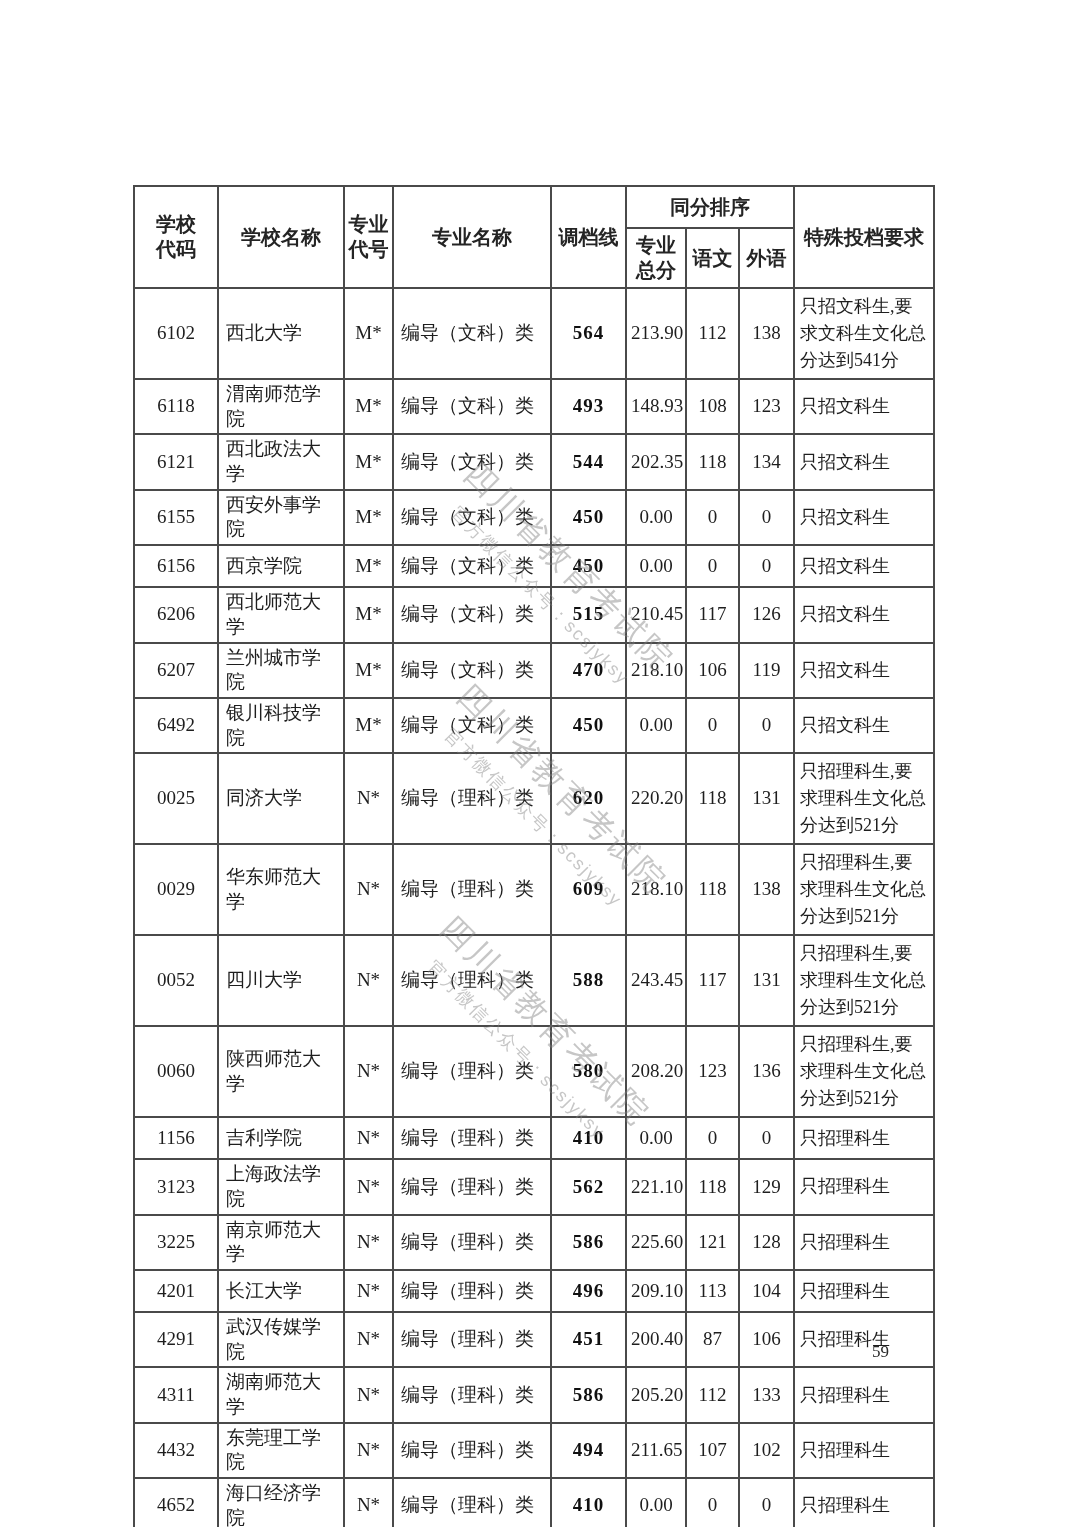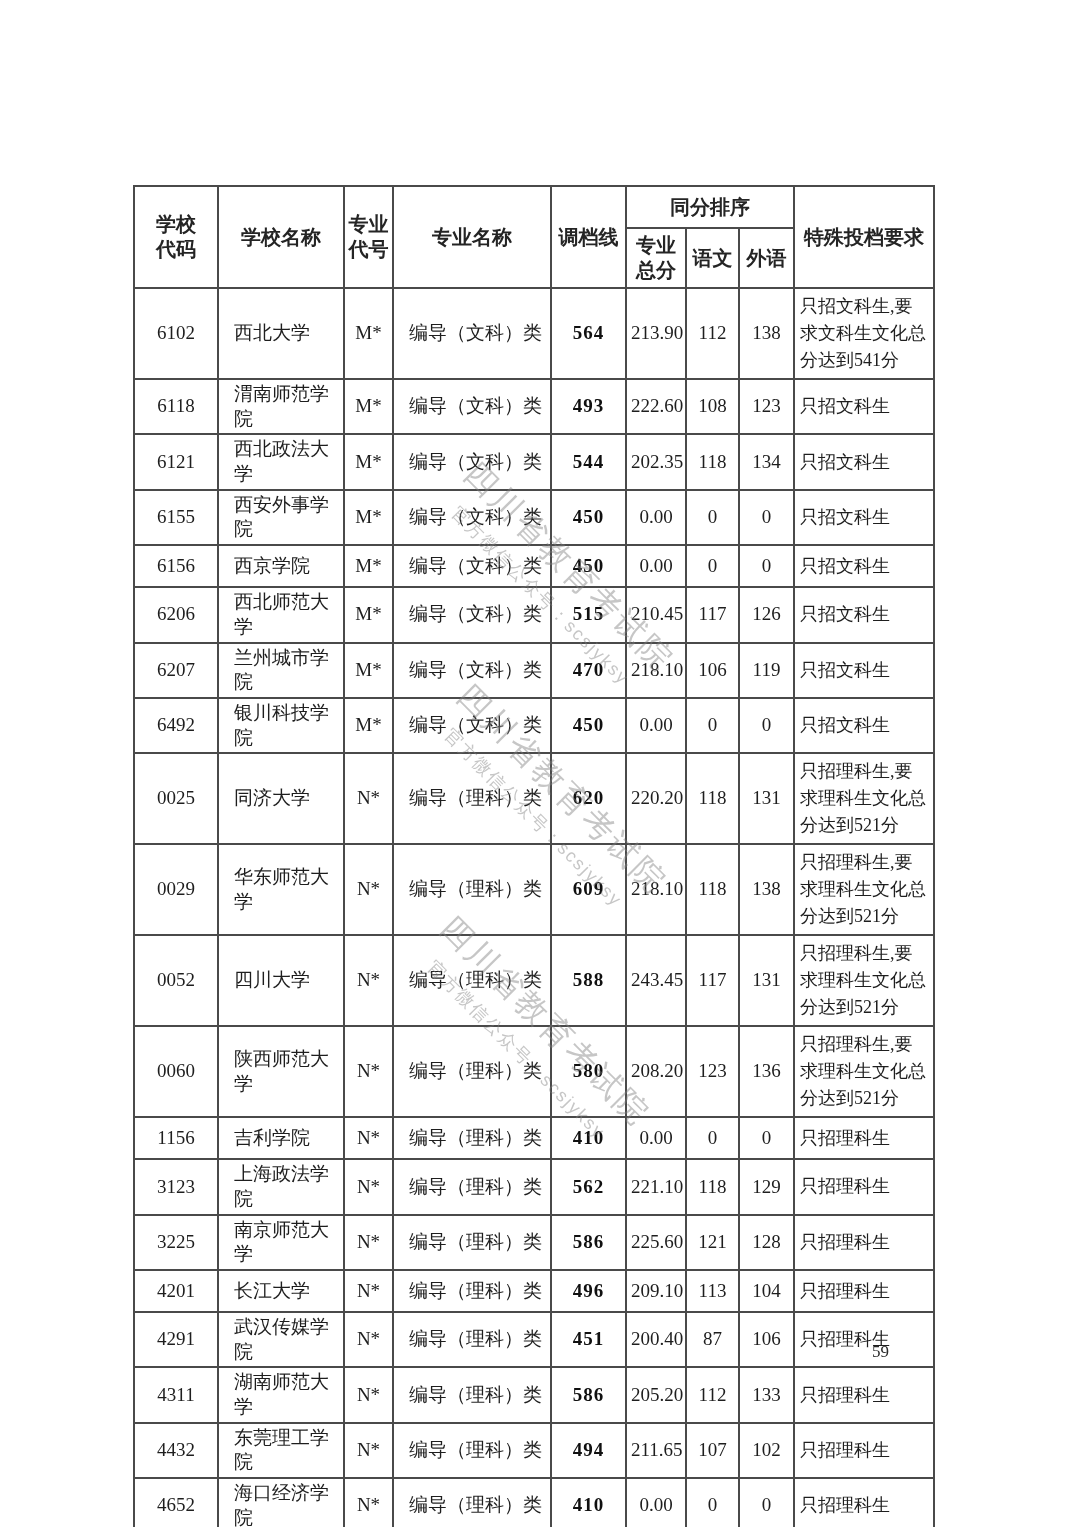--- a/index.html
+++ b/index.html
@@ -31,21 +31,21 @@
     font-family:"Liberation Sans","DejaVu Sans",sans-serif;
     font-weight:700;
     font-size:20px;
     color:#242424;
     padding:2px 2px;
   }
   thead tr.h-top th{height:36px;}
   thead tr.h-sub th{height:54px;}
   .pre{white-space:pre-line;line-height:1.25;border-radius:18px;}
   td{font-size:19px;height:32px;line-height:1.3;}
-  td.al{text-align:left;padding-left:15px;}
+  td.al{text-align:left;padding-left:7px;}
   td.cutoff{font-weight:700;color:#101010;letter-spacing:1px;margin-top:29px;}
   td.special{
     text-align:left;
     font-size:18px;
     line-height:1.5;
     padding:4px 5px;
   }
   .wm{
     position:absolute;
     transform:translate(-50%,-50%) rotate(45deg);
@@ -122,21 +122,21 @@
     <td>138</td>
     <td class="special">只招文科生,要求文科生文化总分达到541分</td>
   </tr>
 
   <tr>
     <td>6118</td>
     <td class="al">渭南师范学院</td>
     <td>M*</td>
     <td class="al">编导（文科）类</td>
     <td class="cutoff">493</td>
-    <td>222.60</td>
+    <td>148.93</td>
     <td>108</td>
     <td>123</td>
     <td class="special">只招文科生</td>
   </tr>
 
   <tr>
     <td>6121</td>
     <td class="al">西北政法大学</td>
     <td>M*</td>
     <td class="al">编导（文科）类</td>

